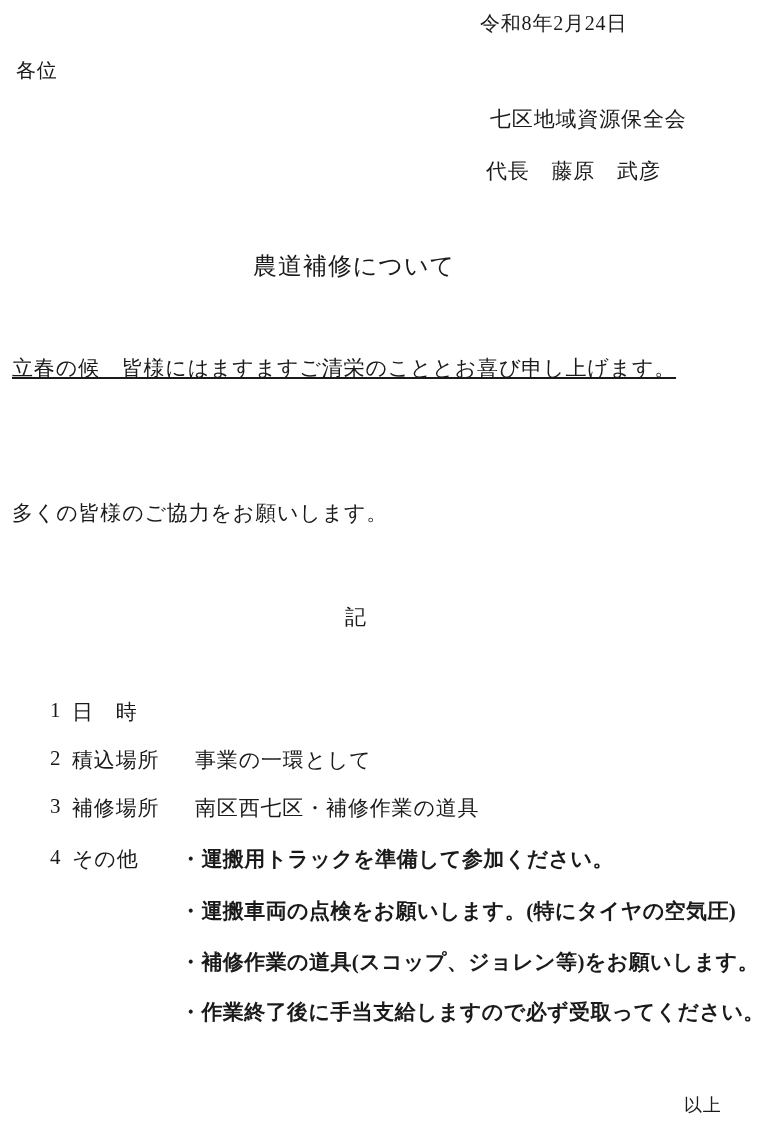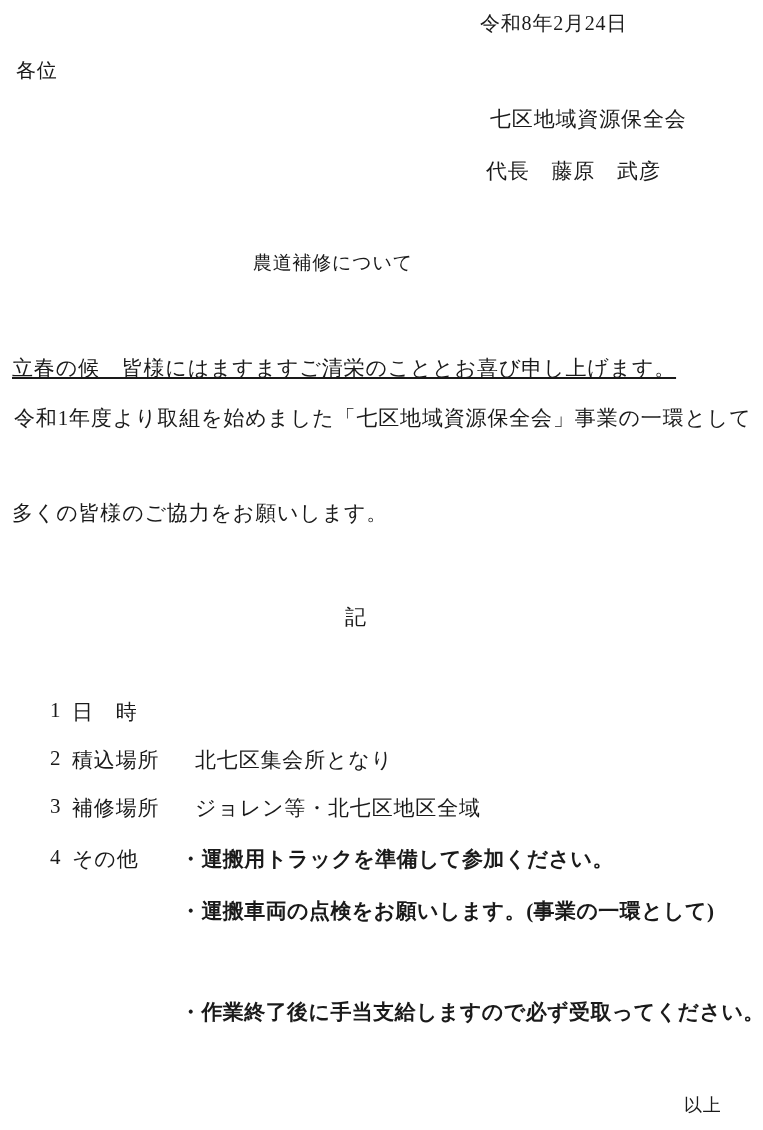--- a/index.html
+++ b/index.html
@@ -44,21 +44,21 @@
     font-size: 21px;
   }
   .rep {
     top: 157px;
     left: 486px;
     font-size: 21px;
   }
   .subject {
     top: 250px;
     left: 253px;
-    font-size: 19px;
+    font-size: 24px;
   }
   .body-line {
     font-size: 21px;
     left: 12px;
   }
   .b1 { top: 354px; text-decoration: underline; }
   .b2 { top: 404px; left: 14px; }
   .b3 { top: 451px; }
   .b4 { top: 499px; }
   .ki {
@@ -106,38 +106,38 @@
 
   <div class="line addressee">各位</div>
 
   <div class="line org">七区地域資源保全会</div>
 
   <div class="line rep">代長　藤原　武彦</div>
 
   <div class="line subject">農道補修について</div>
 
   <div class="line body-line b1">立春の候　皆様にはますますご清栄のこととお喜び申し上げます。</div>
-  <div class="line body-line b2">令和1年度より取組を始めました「七区地域資源保全会」事業の一環として</div>
   <div class="line body-line b4">多くの皆様のご協力をお願いします。</div>
 
   <div class="line ki">記</div>
 
   <div class="item item-num r1">1</div>
   <div class="item item-label r1">日　時</div>
 
   <div class="item item-num r2">2</div>
   <div class="item item-label r2">積込場所</div>
-  <div class="item item-val r2">北七区集会所となり</div>
+  <div class="item item-val r2">事業の一環として</div>
 
   <div class="item item-num r3">3</div>
   <div class="item item-label r3">補修場所</div>
-  <div class="item item-val r3">ジョレン等・北七区地区全域</div>
+  <div class="item item-val r3">南区西七区・補修作業の道具</div>
 
   <div class="item item-num r4">4</div>
   <div class="item item-label r4">その他</div>
 
   <div class="sub-line s1">・運搬用トラックを準備して参加ください。</div>
-  <div class="sub-line s2">・運搬車両の点検をお願いします。(事業の一環として)</div>
+  <div class="sub-line s2">・運搬車両の点検をお願いします。(特にタイヤの空気圧)</div>
+  <div class="sub-line s3">・補修作業の道具(スコップ、ジョレン等)をお願いします。</div>
   <div class="sub-line s4">・作業終了後に手当支給しますので必ず受取ってください。</div>
 
   <div class="line closing">以上</div>
 
 </div>
 
 </body></html>

